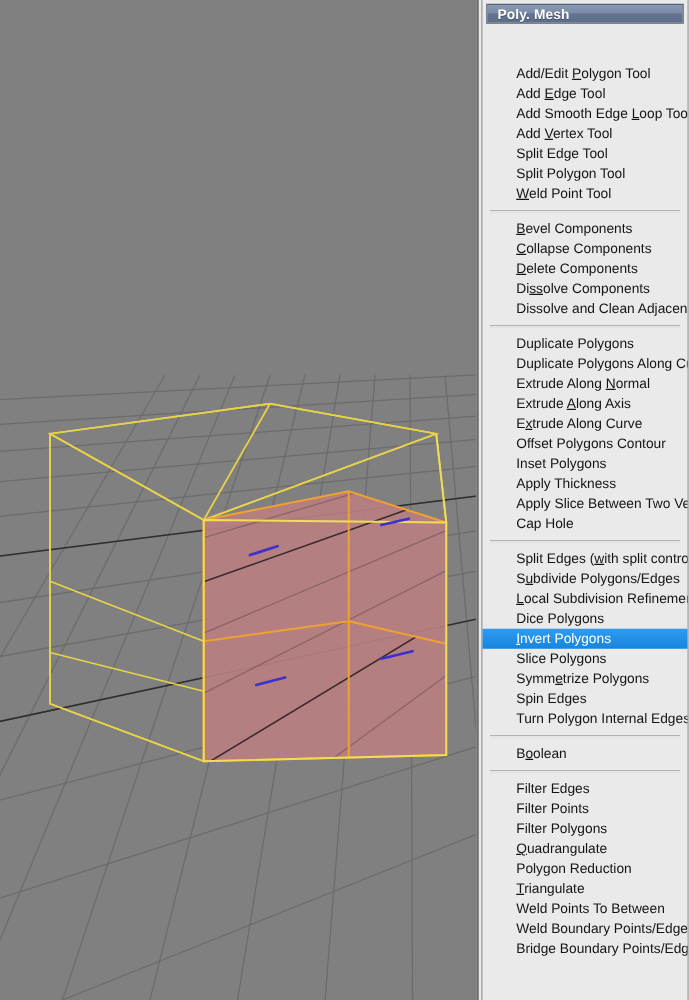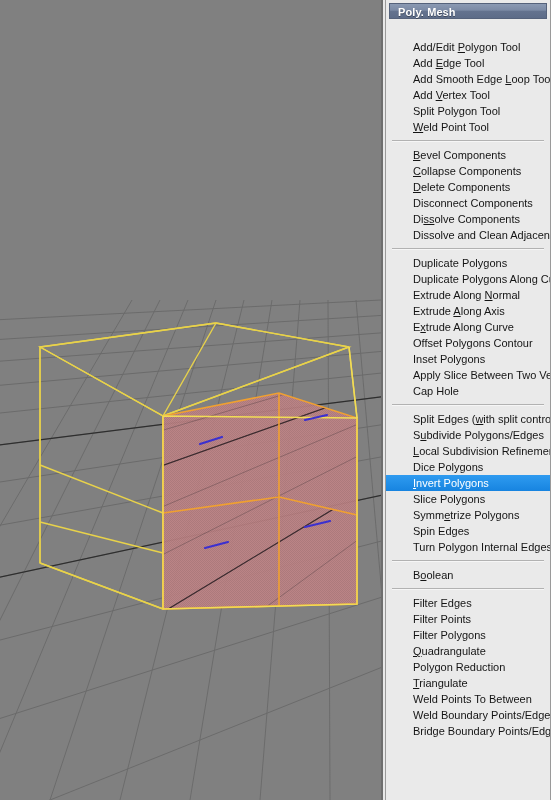--- a/index.html
+++ b/index.html
@@ -29,21 +29,21 @@
     color:#111;
   }
   #menu-inner{
     position:absolute;left:2px;top:0;right:0;bottom:0;
     background:#eaeaea;
     border-left:1px solid #9a9a9a;
     border-right:1px solid #9a9a9a;
     box-sizing:border-box;
   }
   #menu-title{
-    margin:3px 3px 4px 3px;
+    margin:3px 3px 16px 3px;
     height:16px;line-height:16px;
     background:linear-gradient(to bottom,#8b9ab3 0%, #7b8aa5 45%, #64738f 50%, #5d6c88 100%);
     color:#ffffff;
     font-weight:bold;
     font-size:11px;
     padding-left:8px;
     border:1px solid #55627b;
     box-sizing:border-box;
     letter-spacing:.1px;
     text-shadow:0 1px 0 rgba(0,0,0,.35);
@@ -206,37 +206,38 @@
 </div>
 
 <div id="menu-panel">
   <div id="menu-inner">
     <div id="menu-title">Poly. Mesh</div>
     <div class="menu-body" id="menu-body">
         <div class="menu-item">Add/Edit <u>P</u>olygon Tool</div>
         <div class="menu-item">Add <u>E</u>dge Tool</div>
         <div class="menu-item">Add Smooth Edge <u>L</u>oop Tool</div>
         <div class="menu-item">Add <u>V</u>ertex Tool</div>
+        <div class="menu-item">Split Edge Tool</div>
         <div class="menu-item">Split Polygon Tool</div>
         <div class="menu-item"><u>W</u>eld Point Tool</div>
         <div class="menu-sep"></div>
         <div class="menu-item"><u>B</u>evel Components</div>
         <div class="menu-item"><u>C</u>ollapse Components</div>
         <div class="menu-item"><u>D</u>elete Components</div>
-        <div class="menu-item">Disconnect Components</div>
         <div class="menu-item">Di<u>ss</u>olve Components</div>
         <div class="menu-item">Dissolve and Clean Adjacent Ve</div>
         <div class="menu-sep"></div>
         <div class="menu-item">Duplicate Polygons</div>
         <div class="menu-item">Duplicate Polygons Along Curve</div>
         <div class="menu-item">Extrude Along <u>N</u>ormal</div>
         <div class="menu-item">Extrude <u>A</u>long Axis</div>
         <div class="menu-item">E<u>x</u>trude Along Curve</div>
         <div class="menu-item">Offset Polygons Contour</div>
         <div class="menu-item">Inset Polygons</div>
+        <div class="menu-item">Apply Thickness</div>
         <div class="menu-item">Apply Slice Between Two Vertic</div>
         <div class="menu-item">Cap Hole</div>
         <div class="menu-sep"></div>
         <div class="menu-item">Split Edges (<u>w</u>ith split control)</div>
         <div class="menu-item">S<u>u</u>bdivide Polygons/Edges</div>
         <div class="menu-item"><u>L</u>ocal Subdivision Refinement</div>
         <div class="menu-item">Dice Polygons</div>
         <div class="menu-item selected"><u>I</u>nvert Polygons</div>
         <div class="menu-item">Slice Polygons</div>
         <div class="menu-item">Symm<u>e</u>trize Polygons</div>

